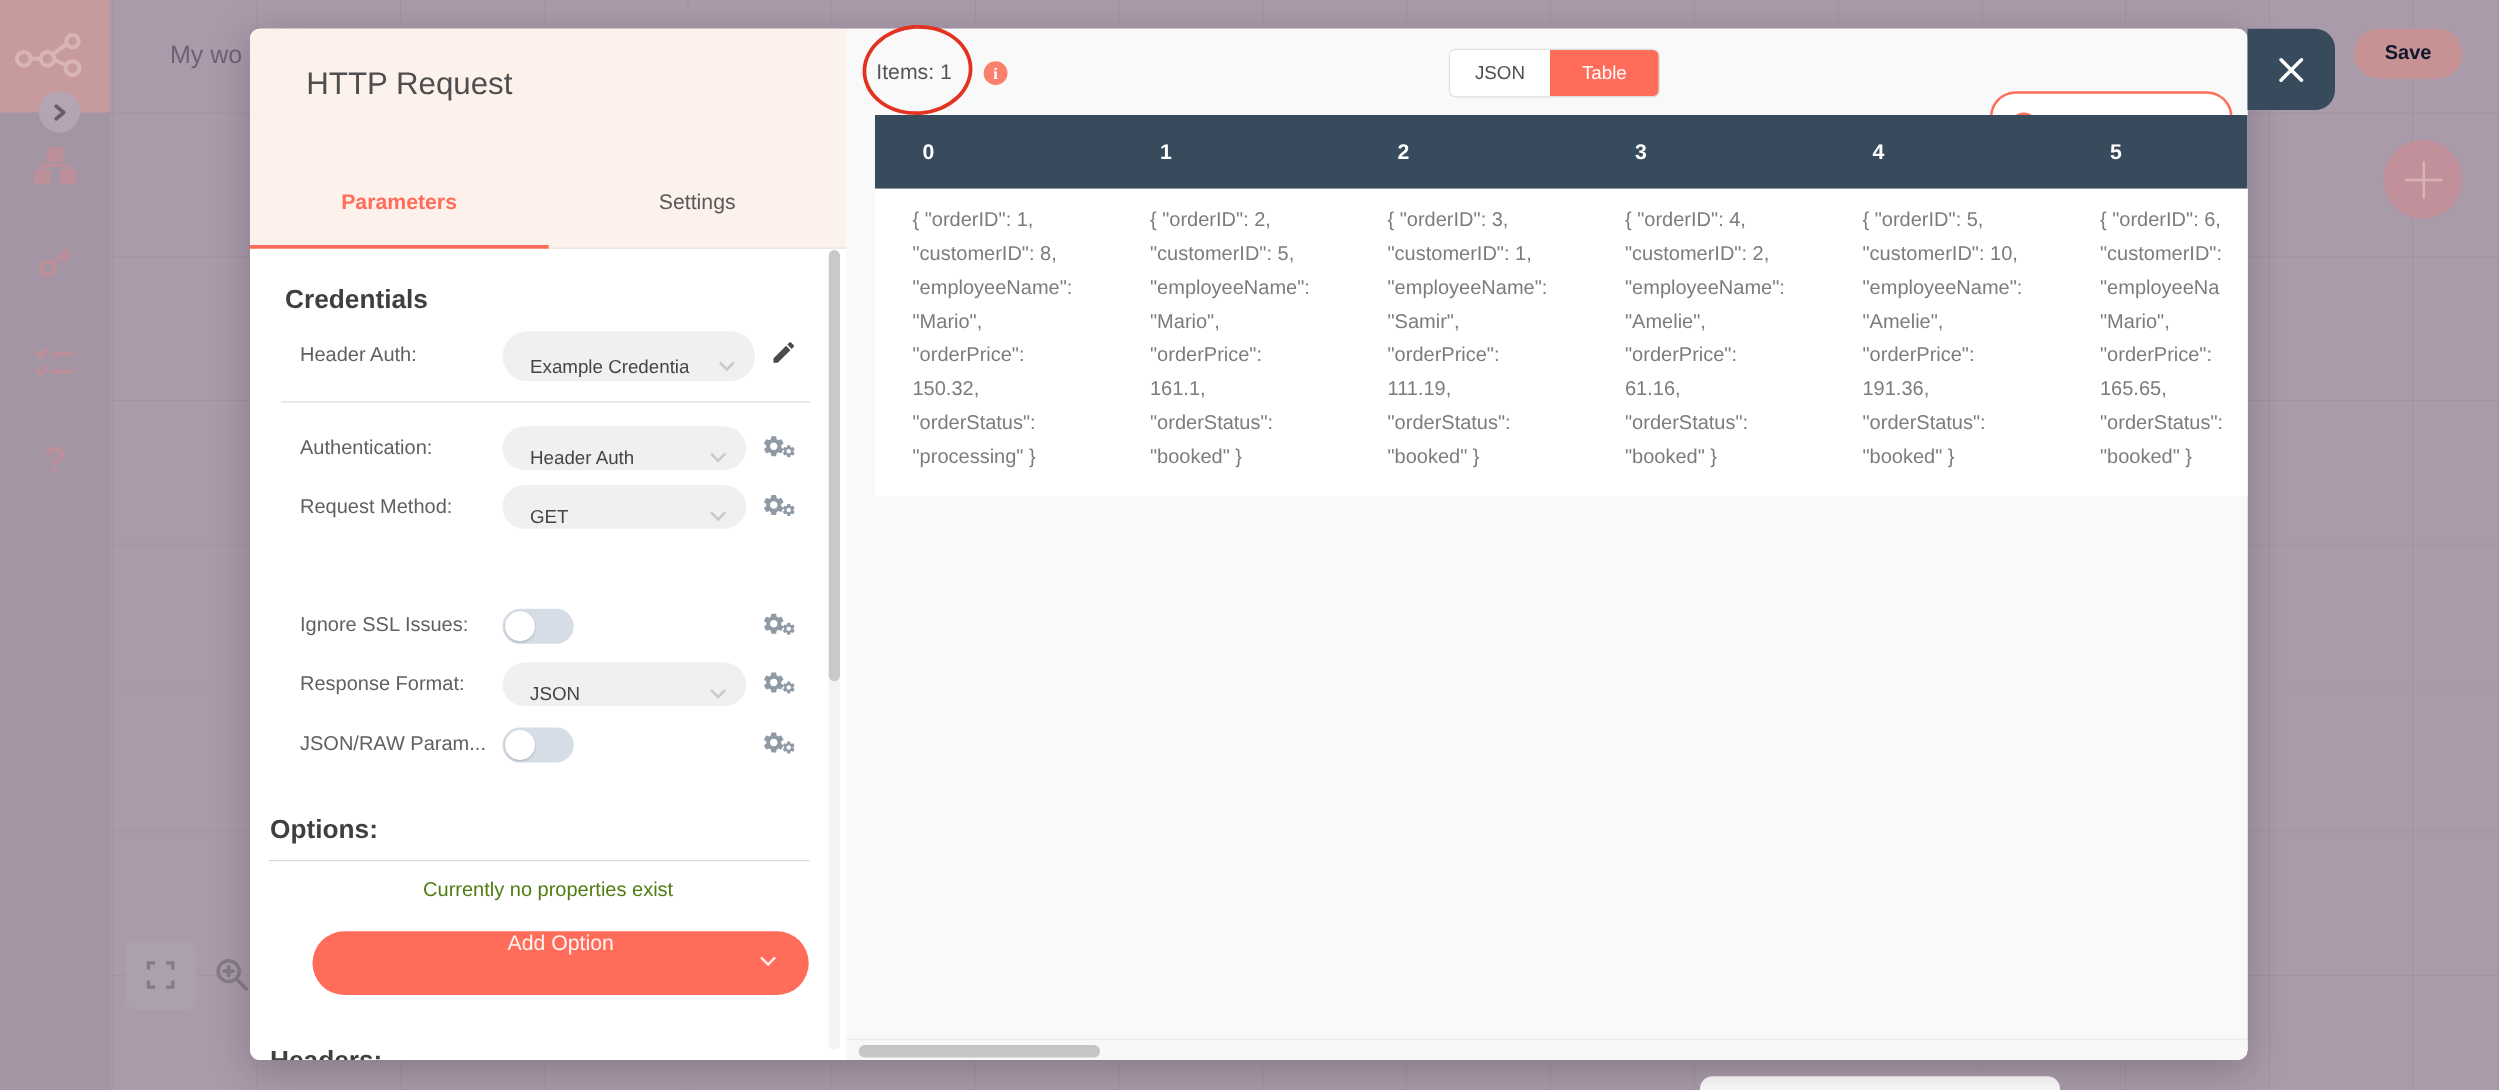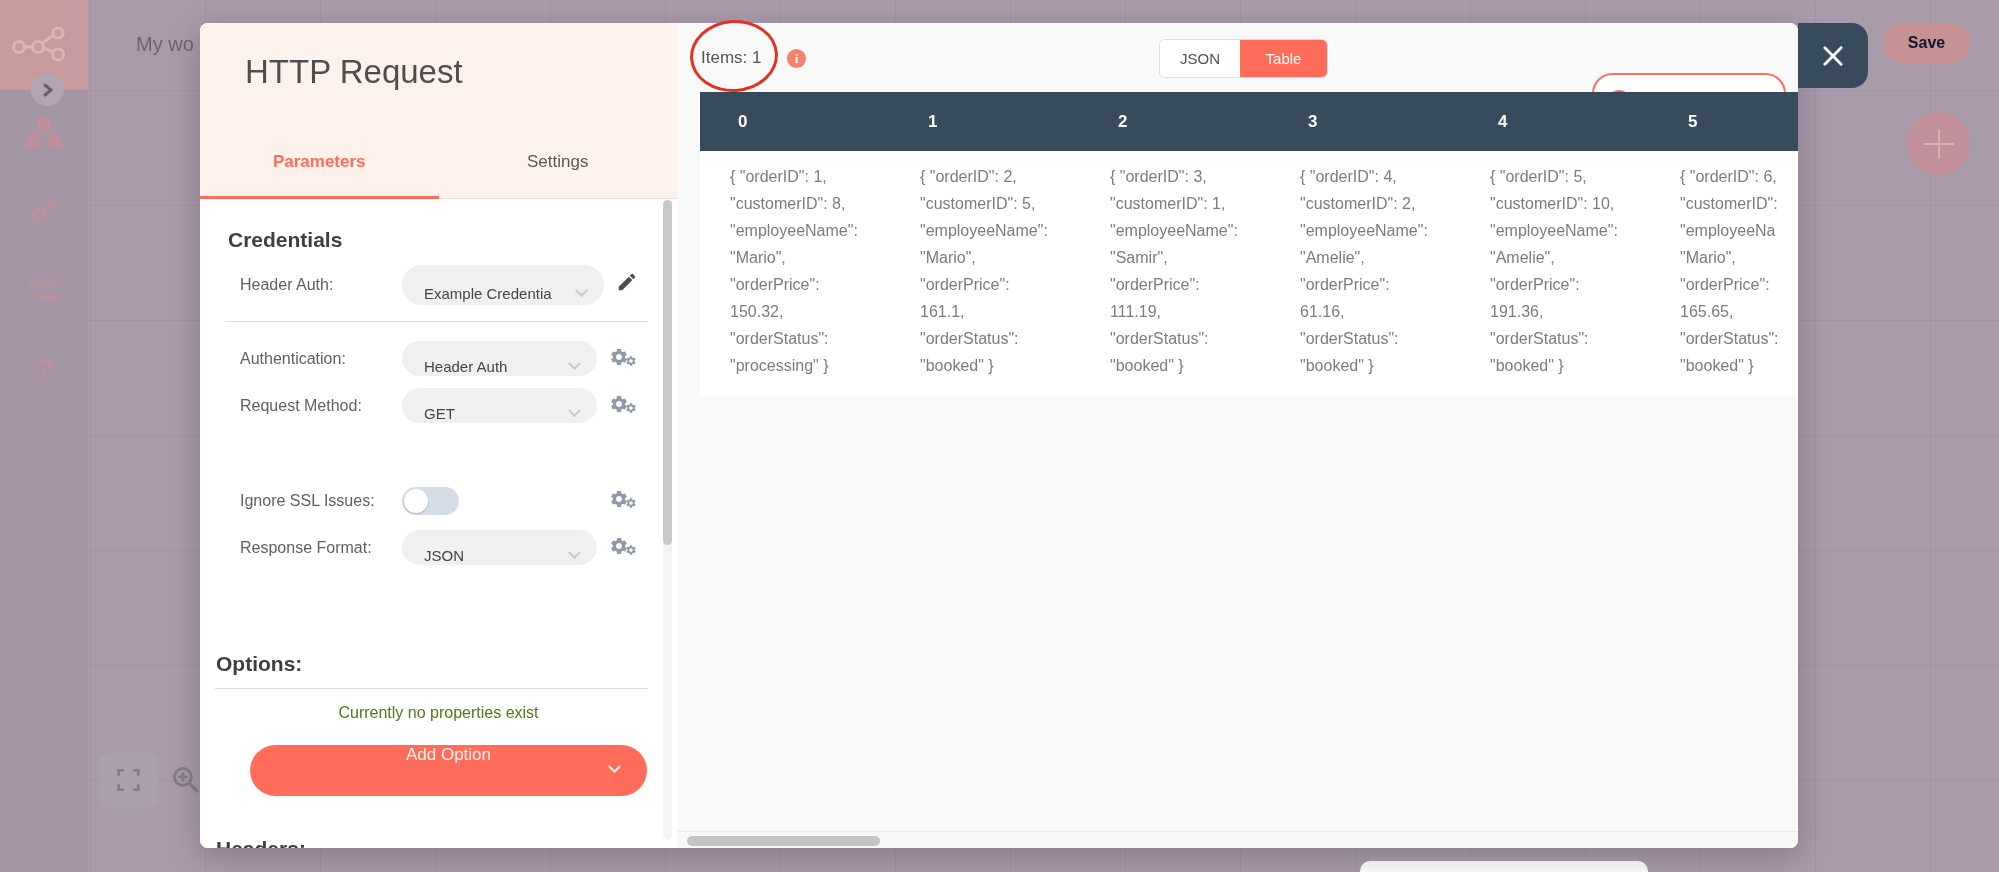--- a/index.html
+++ b/index.html
@@ -41,21 +41,21 @@
     background:#fdfdfd; border-radius:10px 10px 0 0; }
 
   
   .modal { position:absolute; left:200px; top:23px; width:1598px; height:825px; border-radius:8px;
     box-shadow:0 8px 30px rgba(40,20,40,0.25); background:#fff; }
 
   
   .lpanel { position:absolute; left:0; top:0; width:477px; height:825px; background:#fff;
     border-radius:8px 0 0 8px; overflow:hidden; }
   .lpanel-head { position:absolute; left:0; top:0; width:100%; height:176px; background:#fdf1ec; }
-  .node-title { position:absolute; left:45px; top:30px; font-size:33px; color:#4e4e4e; }
+  .node-title { position:absolute; left:45px; top:30px; font-size:25px; color:#4e4e4e; }
   .tabs { position:absolute; left:0; bottom:0; width:100%; height:56px; display:flex; }
   .tab { flex:1; display:flex; align-items:flex-start; justify-content:center; padding-top:9px;
     font-size:17px; color:#595959; border-bottom:1px solid #ece2dd; }
   .tab.active { color:#ff6d5a; font-weight:bold; border-bottom:3px solid #ff6d5a; }
   .lbody { position:absolute; left:0; top:176px; width:100%; height:649px; }
   .sect-label { position:absolute; left:28px; font-size:21px; font-weight:bold; color:#3f3f3f; }
   .hr { position:absolute; height:1px; background:#dcdcdc; }
   .prow { position:absolute; left:4px; width:100%; height:35px; }
   .prow .plabel { position:absolute; left:36px; top:0; line-height:35px; font-size:16px; color:#606060; }
   .pill { position:absolute; left:198px; top:0; width:195px; height:35px; border-radius:18px;
@@ -298,20 +298,34 @@
           <span class="gears">
             <svg class="g1" viewBox="0 0 24 24">
                 <use href="#sym-gear"></use>
               </svg>
             <svg class="g2" viewBox="0 0 24 24">
                 <use href="#sym-gear"></use>
               </svg>
           </span>
         </div>
 
+        <div class="prow" style="top:379px">
+          <span class="plabel">JSON/RAW Param...</span>
+          <div class="toggle">
+              <span class="knob"></span>
+            </div>
+          <span class="gears">
+            <svg class="g1" viewBox="0 0 24 24">
+                <use href="#sym-gear"></use>
+              </svg>
+            <svg class="g2" viewBox="0 0 24 24">
+                <use href="#sym-gear"></use>
+              </svg>
+          </span>
+        </div>
 
         <div class="sect-label" style="top:453px; left:16px">Options:</div>
         <div class="hr" style="top:489px; left:15px; width:433px"></div>
         <div class="empty-txt" style="top:505px">Currently no properties exist</div>
 
         <div class="add-option" style="top:546px">
           <span class="ao-label">Add Option</span>
           <span class="chev"></span>
         </div>
 

